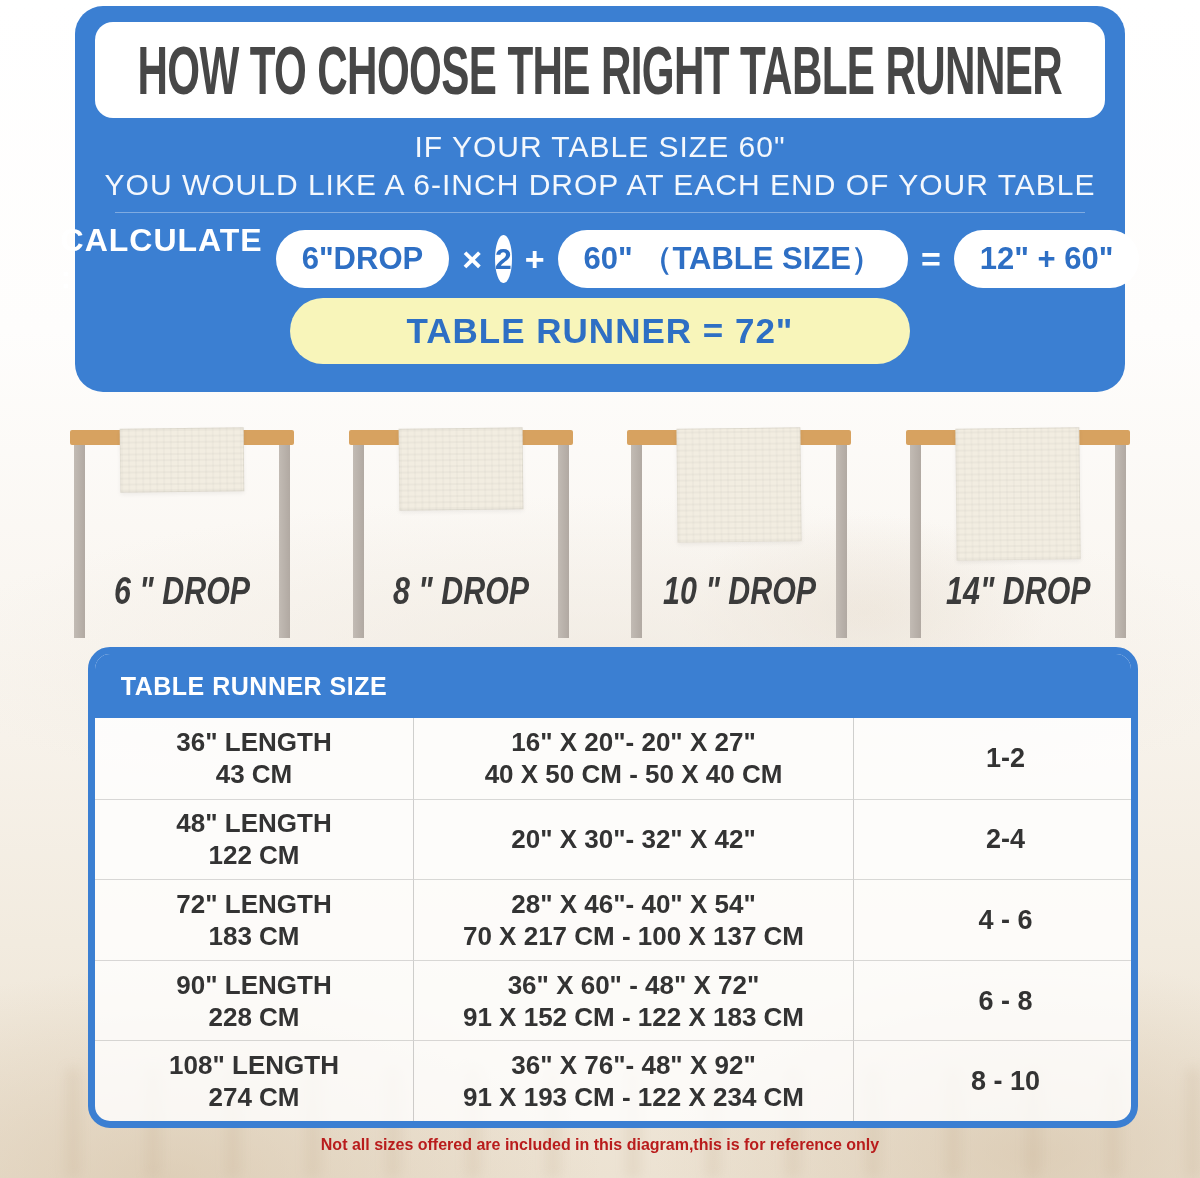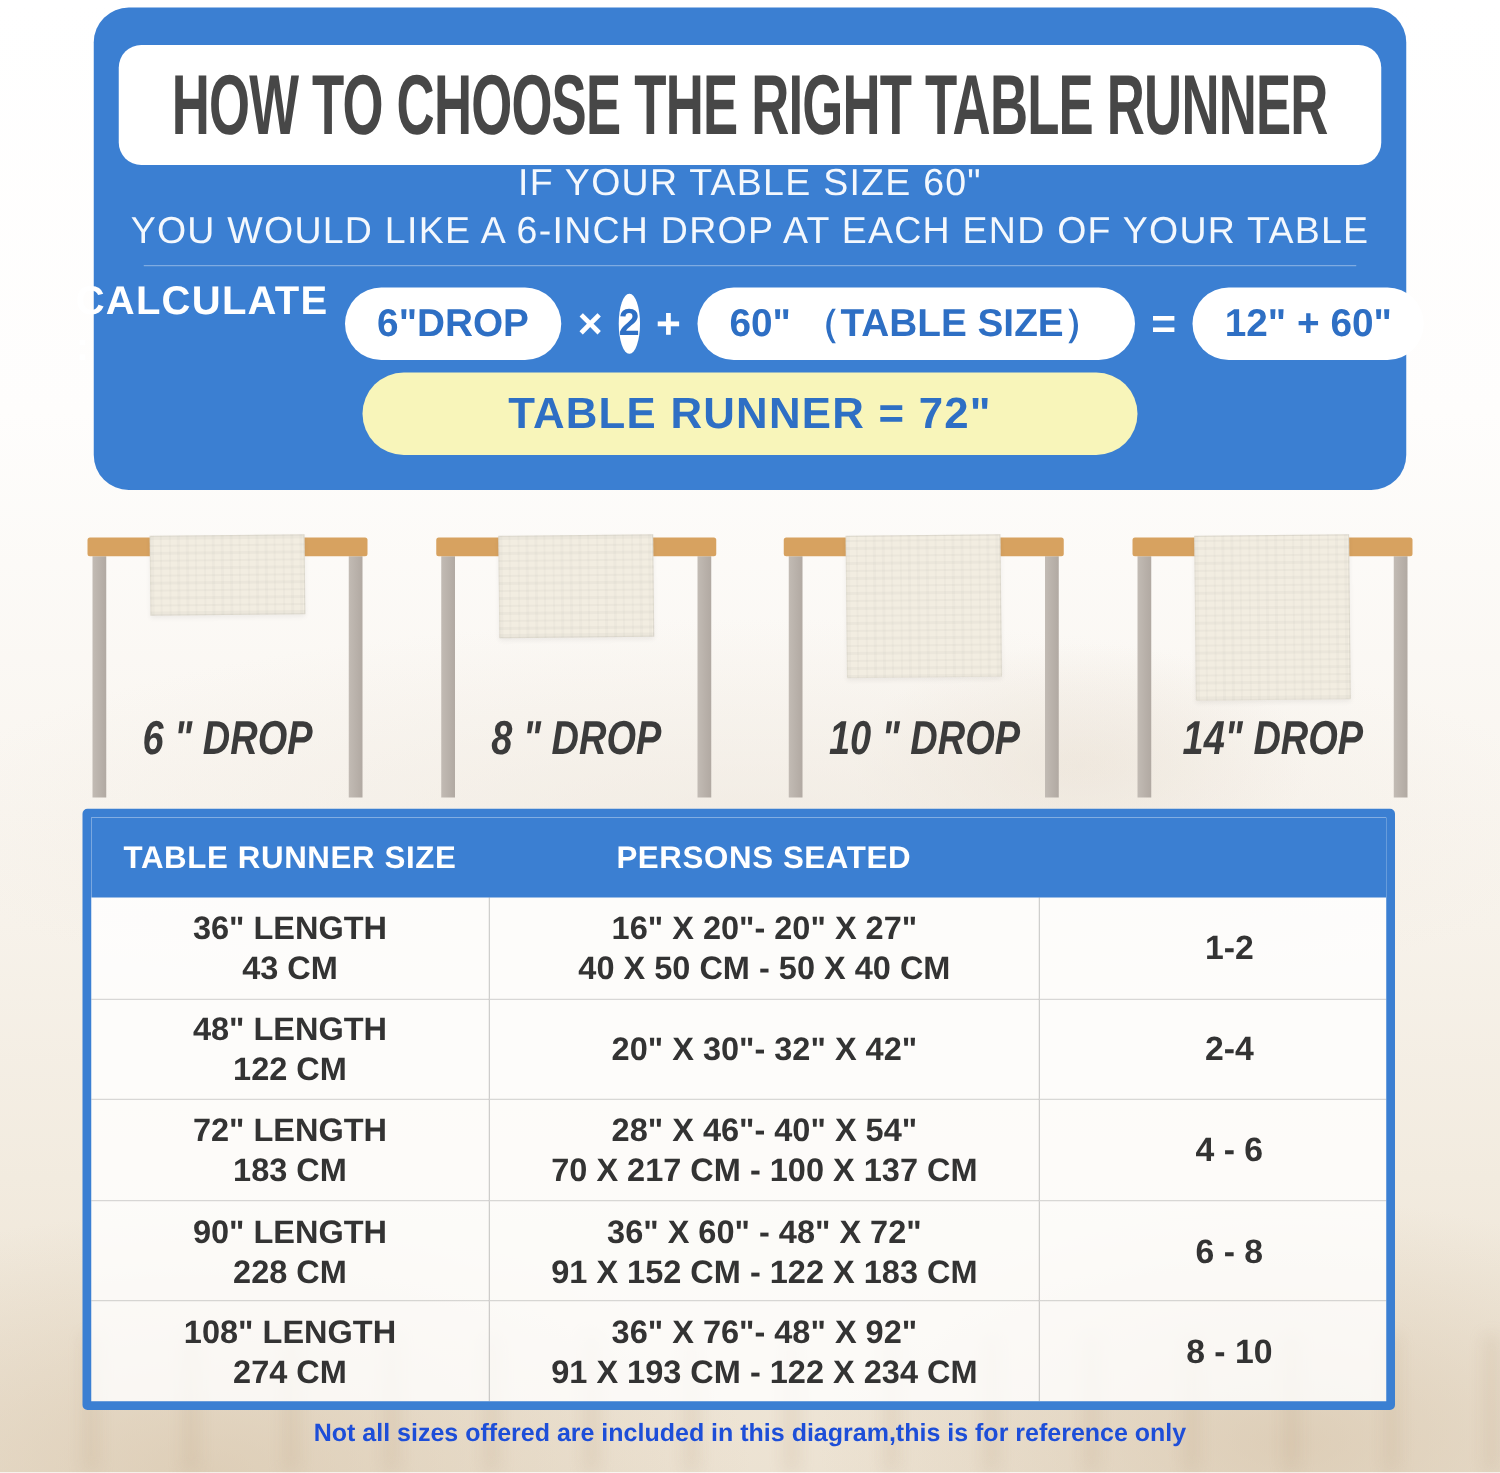--- a/index.html
+++ b/index.html
@@ -26,21 +26,21 @@
     background:repeating-linear-gradient(90deg, transparent 0 66px, rgba(184,160,130,0.30) 66px 80px);
     filter:blur(6px); opacity:.55;
   }
 
   
   .top-panel {
     position:absolute; left:75px; top:6px; width:1050px; height:386px;
     background:#3b7fd2; border-radius:28px; z-index:1;
   }
   .title-banner {
-    position:absolute; left:20px; right:20px; top:30px; height:96px;
+    position:absolute; left:20px; right:20px; top:16px; height:96px;
     background:#ffffff; border-radius:18px;
     display:flex; align-items:center; justify-content:center; overflow:hidden;
   }
   .title-text {
     display:inline-block; white-space:nowrap;
     font-size:68px; font-weight:bold; letter-spacing:-1px; color:#474747;
     transform:scaleX(0.62); transform-origin:center;
   }
   .condition {
     position:absolute; left:0; right:0; top:122px;
@@ -106,22 +106,22 @@
   .drop-label {
     position:absolute; top:158px; left:0; right:0; text-align:center;
   }
   .drop-label span {
     display:inline-block; font-size:38px; font-weight:bold; font-style:italic;
     color:#3b3b3b; transform:scaleX(0.8); white-space:nowrap;
   }
 
   
   .size-panel {
-    position:absolute; left:66px; top:647px; width:1050px; height:481px;
-    border:7px solid #3b7fd2; border-radius:4px;
+    position:absolute; left:88px; top:647px; width:1050px; height:481px;
+    border:7px solid #3b7fd2; border-radius:22px;
     background:rgba(255,255,255,0.80); overflow:hidden; z-index:1;
   }
   .size-header {
     display:grid; grid-template-columns:318px 440px 278px; height:64px;
     background:#3b7fd2; align-items:center;
   }
   .size-header .hcell {
     text-align:center; color:#ffffff; font-size:25px; font-weight:bold; letter-spacing:.5px;
   }
   .size-body {
@@ -133,21 +133,21 @@
     display:flex; flex-direction:column; align-items:center; justify-content:center;
     font-size:26px; font-weight:bold; color:#333333; line-height:32px; text-align:center;
   }
   .cell.c2, .cell.c3 { border-left:1px solid rgba(70,70,70,0.25); }
   .trow:not(:first-child) .cell { border-top:1px solid rgba(70,70,70,0.20); }
   .cell.c3 { font-size:27px;padding-left:26px; }
 
   
   .footer-note {
     position:absolute; left:0; right:0; top:1136px; text-align:center;
-    font-size:20px; font-weight:bold; color:#1d4ed8; z-index:1;
+    font-size:16px; font-weight:bold; color:#b91c1c; z-index:1;
   }
 </style>
 </head>
 <body>
 
 <div class="page">
   <div class="bg-photo"></div>
   <div class="bg-legs"></div>
 
   <div class="top-panel">
@@ -201,21 +201,20 @@
       <div class="leg right"></div>
       <div class="tabletop"></div>
       <div class="runner"></div>
       <div class="drop-label"><span>14" DROP</span></div>
     </div>
   </div>
 
   <div class="size-panel">
     <div class="size-header">
       <div class="hcell">TABLE RUNNER SIZE</div>
-      <div class="hcell">PERSONS SEATED</div>
     </div>
     <div class="size-body">
 
       <div class="trow">
         <div class="cell c1">
           <div>36" LENGTH</div>
           <div>43 CM</div>
         </div>
         <div class="cell c2">
           <div>16" X 20"- 20" X 27"</div>

